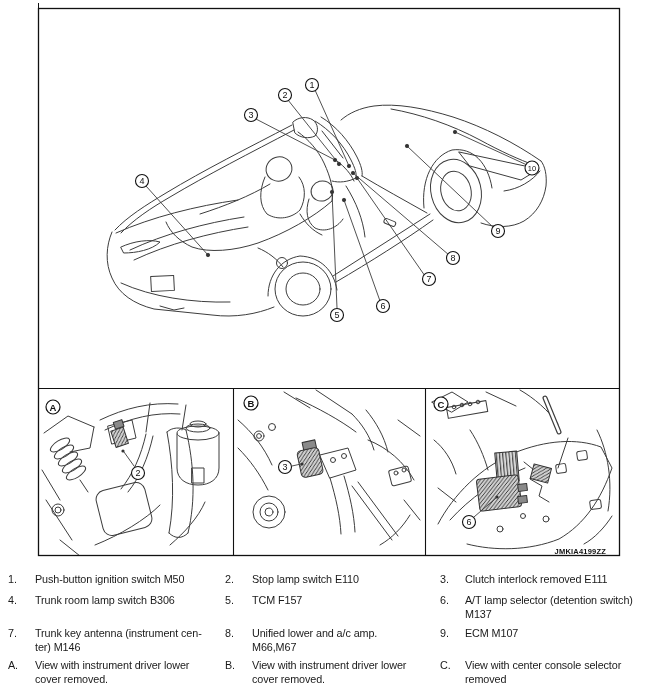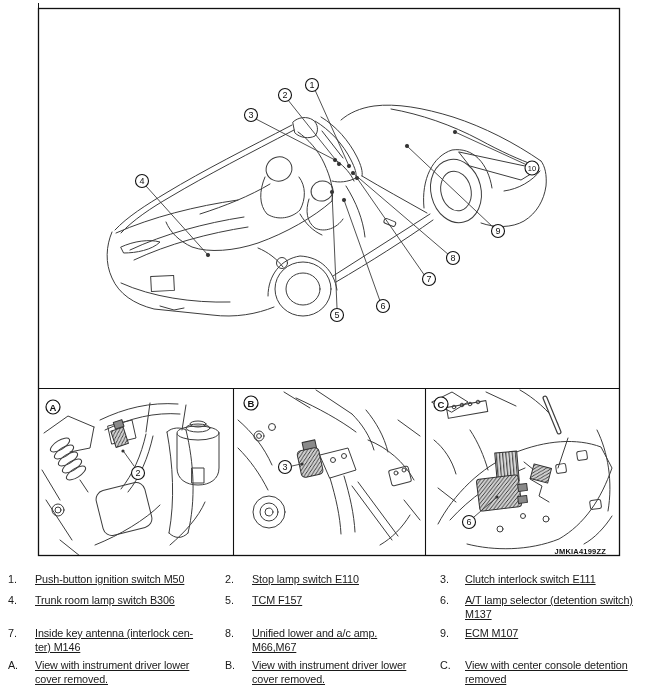--- a/index.html
+++ b/index.html
@@ -20,21 +20,21 @@
   }
   .legend-row{
     display:grid;
     grid-template-columns:27px 190px 27px 188px 25px 183px;
     padding-left:8px;
   }
   .legend-row.r1{margin-bottom:7px;}
   .legend-row.r2{margin-bottom:5px;}
   .legend-row.r3{margin-bottom:4px;}
   .lk{white-space:nowrap;}
-  .lt{white-space:pre-line;padding-right:4px;text-decoration:underline;}
+  .lt{white-space:pre-line;padding-right:4px;}
 </style>
 </head>
 <body>
 
 <div class="fig-wrap">
 <svg width="650" height="562" viewBox="0 0 650 562">
   <defs>
     <pattern id="hatch" patternUnits="userSpaceOnUse" width="4" height="4">
       <rect width="4" height="4" fill="#cfcfcf"></rect>
       <path d="M0,4 L4,0" stroke="#333" stroke-width="1"></path>
@@ -321,42 +321,42 @@
     <div style="display:contents">
       <div class="lk">1.</div>
       <div class="lt">Push-button ignition switch M50</div>
     </div>
     <div style="display:contents">
       <div class="lk">2.</div>
       <div class="lt">Stop lamp switch E110</div>
     </div>
     <div style="display:contents">
       <div class="lk">3.</div>
-      <div class="lt">Clutch interlock switch E111</div>
+      <div class="lt">Clutch interlock removed E111</div>
     </div>
   </div>
   <div class="legend-row r2">
     <div style="display:contents">
       <div class="lk">4.</div>
       <div class="lt">Trunk room lamp switch B306</div>
     </div>
     <div style="display:contents">
       <div class="lk">5.</div>
       <div class="lt">TCM F157</div>
     </div>
     <div style="display:contents">
       <div class="lk">6.</div>
       <div class="lt">A/T lamp selector (detention switch)
 M137</div>
     </div>
   </div>
   <div class="legend-row r3">
     <div style="display:contents">
       <div class="lk">7.</div>
-      <div class="lt">Inside key antenna (interlock cen-
+      <div class="lt">Trunk key antenna (instrument cen-
 ter) M146</div>
     </div>
     <div style="display:contents">
       <div class="lk">8.</div>
       <div class="lt">Unified lower and a/c amp.
 M66,M67</div>
     </div>
     <div style="display:contents">
       <div class="lk">9.</div>
       <div class="lt">ECM M107</div>
@@ -368,17 +368,17 @@
       <div class="lt">View with instrument driver lower
 cover removed.</div>
     </div>
     <div style="display:contents">
       <div class="lk">B.</div>
       <div class="lt">View with instrument driver lower
 cover removed.</div>
     </div>
     <div style="display:contents">
       <div class="lk">C.</div>
-      <div class="lt">View with center console detention
+      <div class="lt">View with center console selector
 removed</div>
     </div>
   </div>
 </div>
 
 </body></html>

